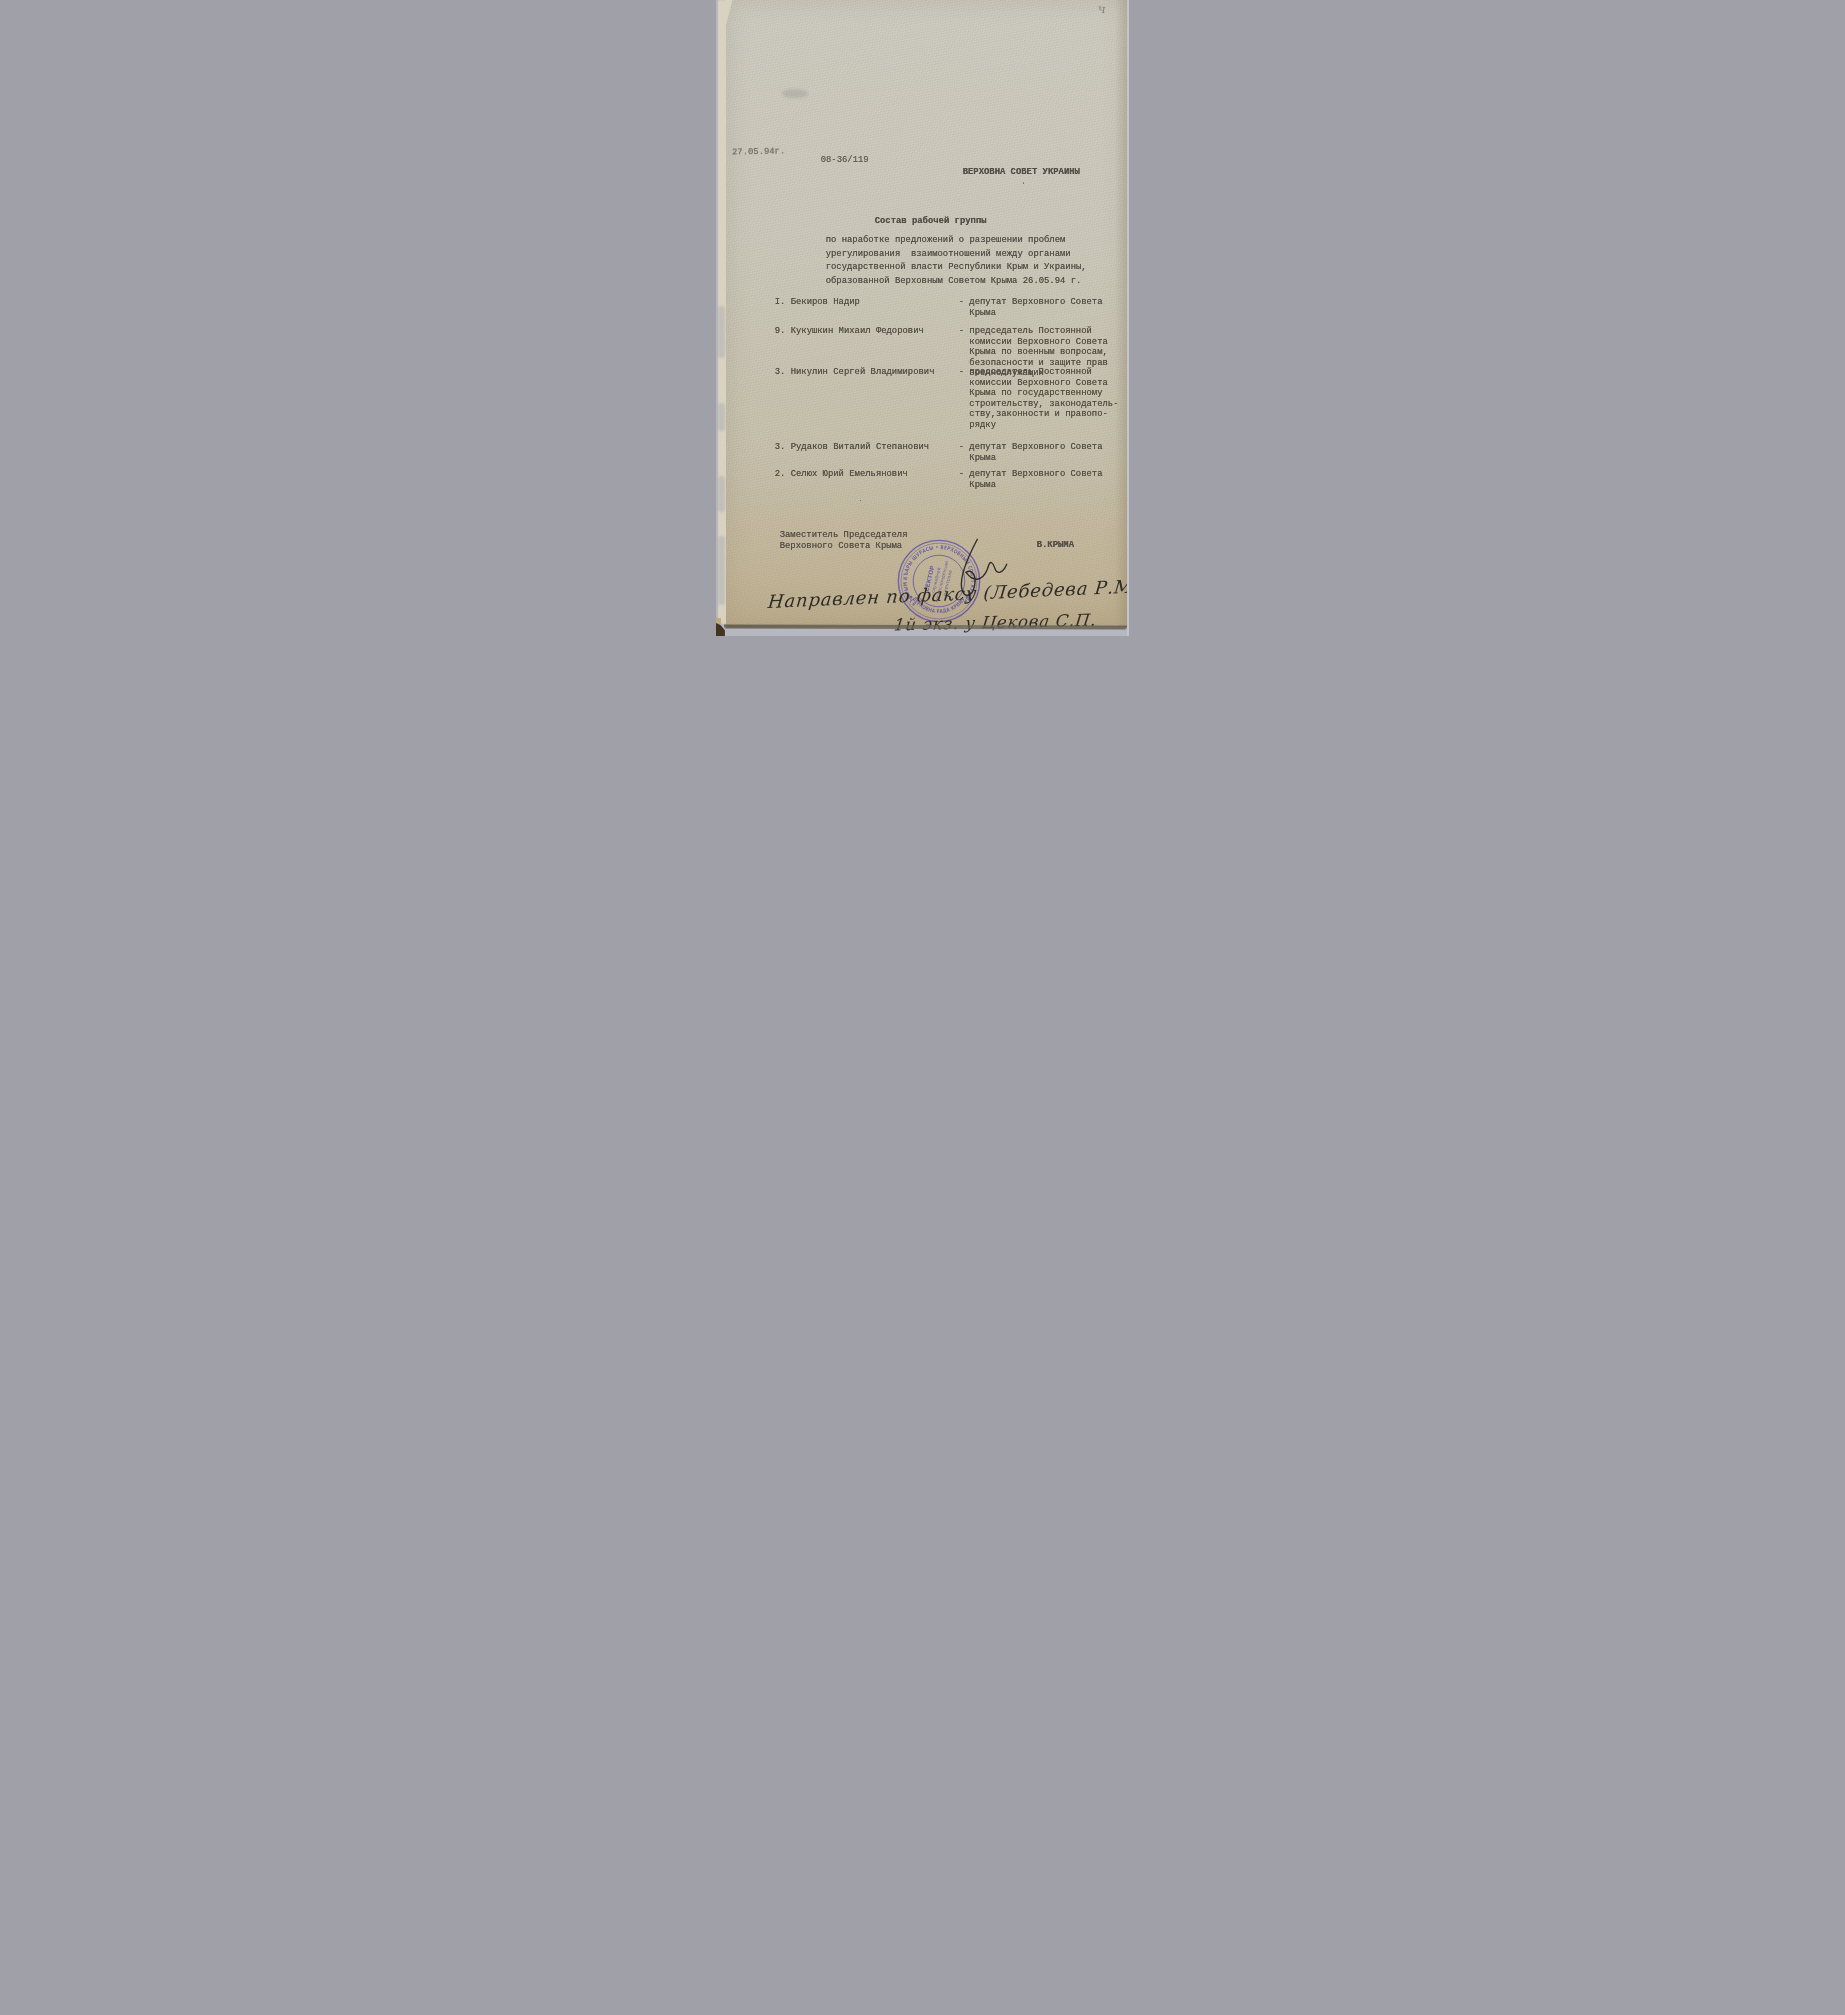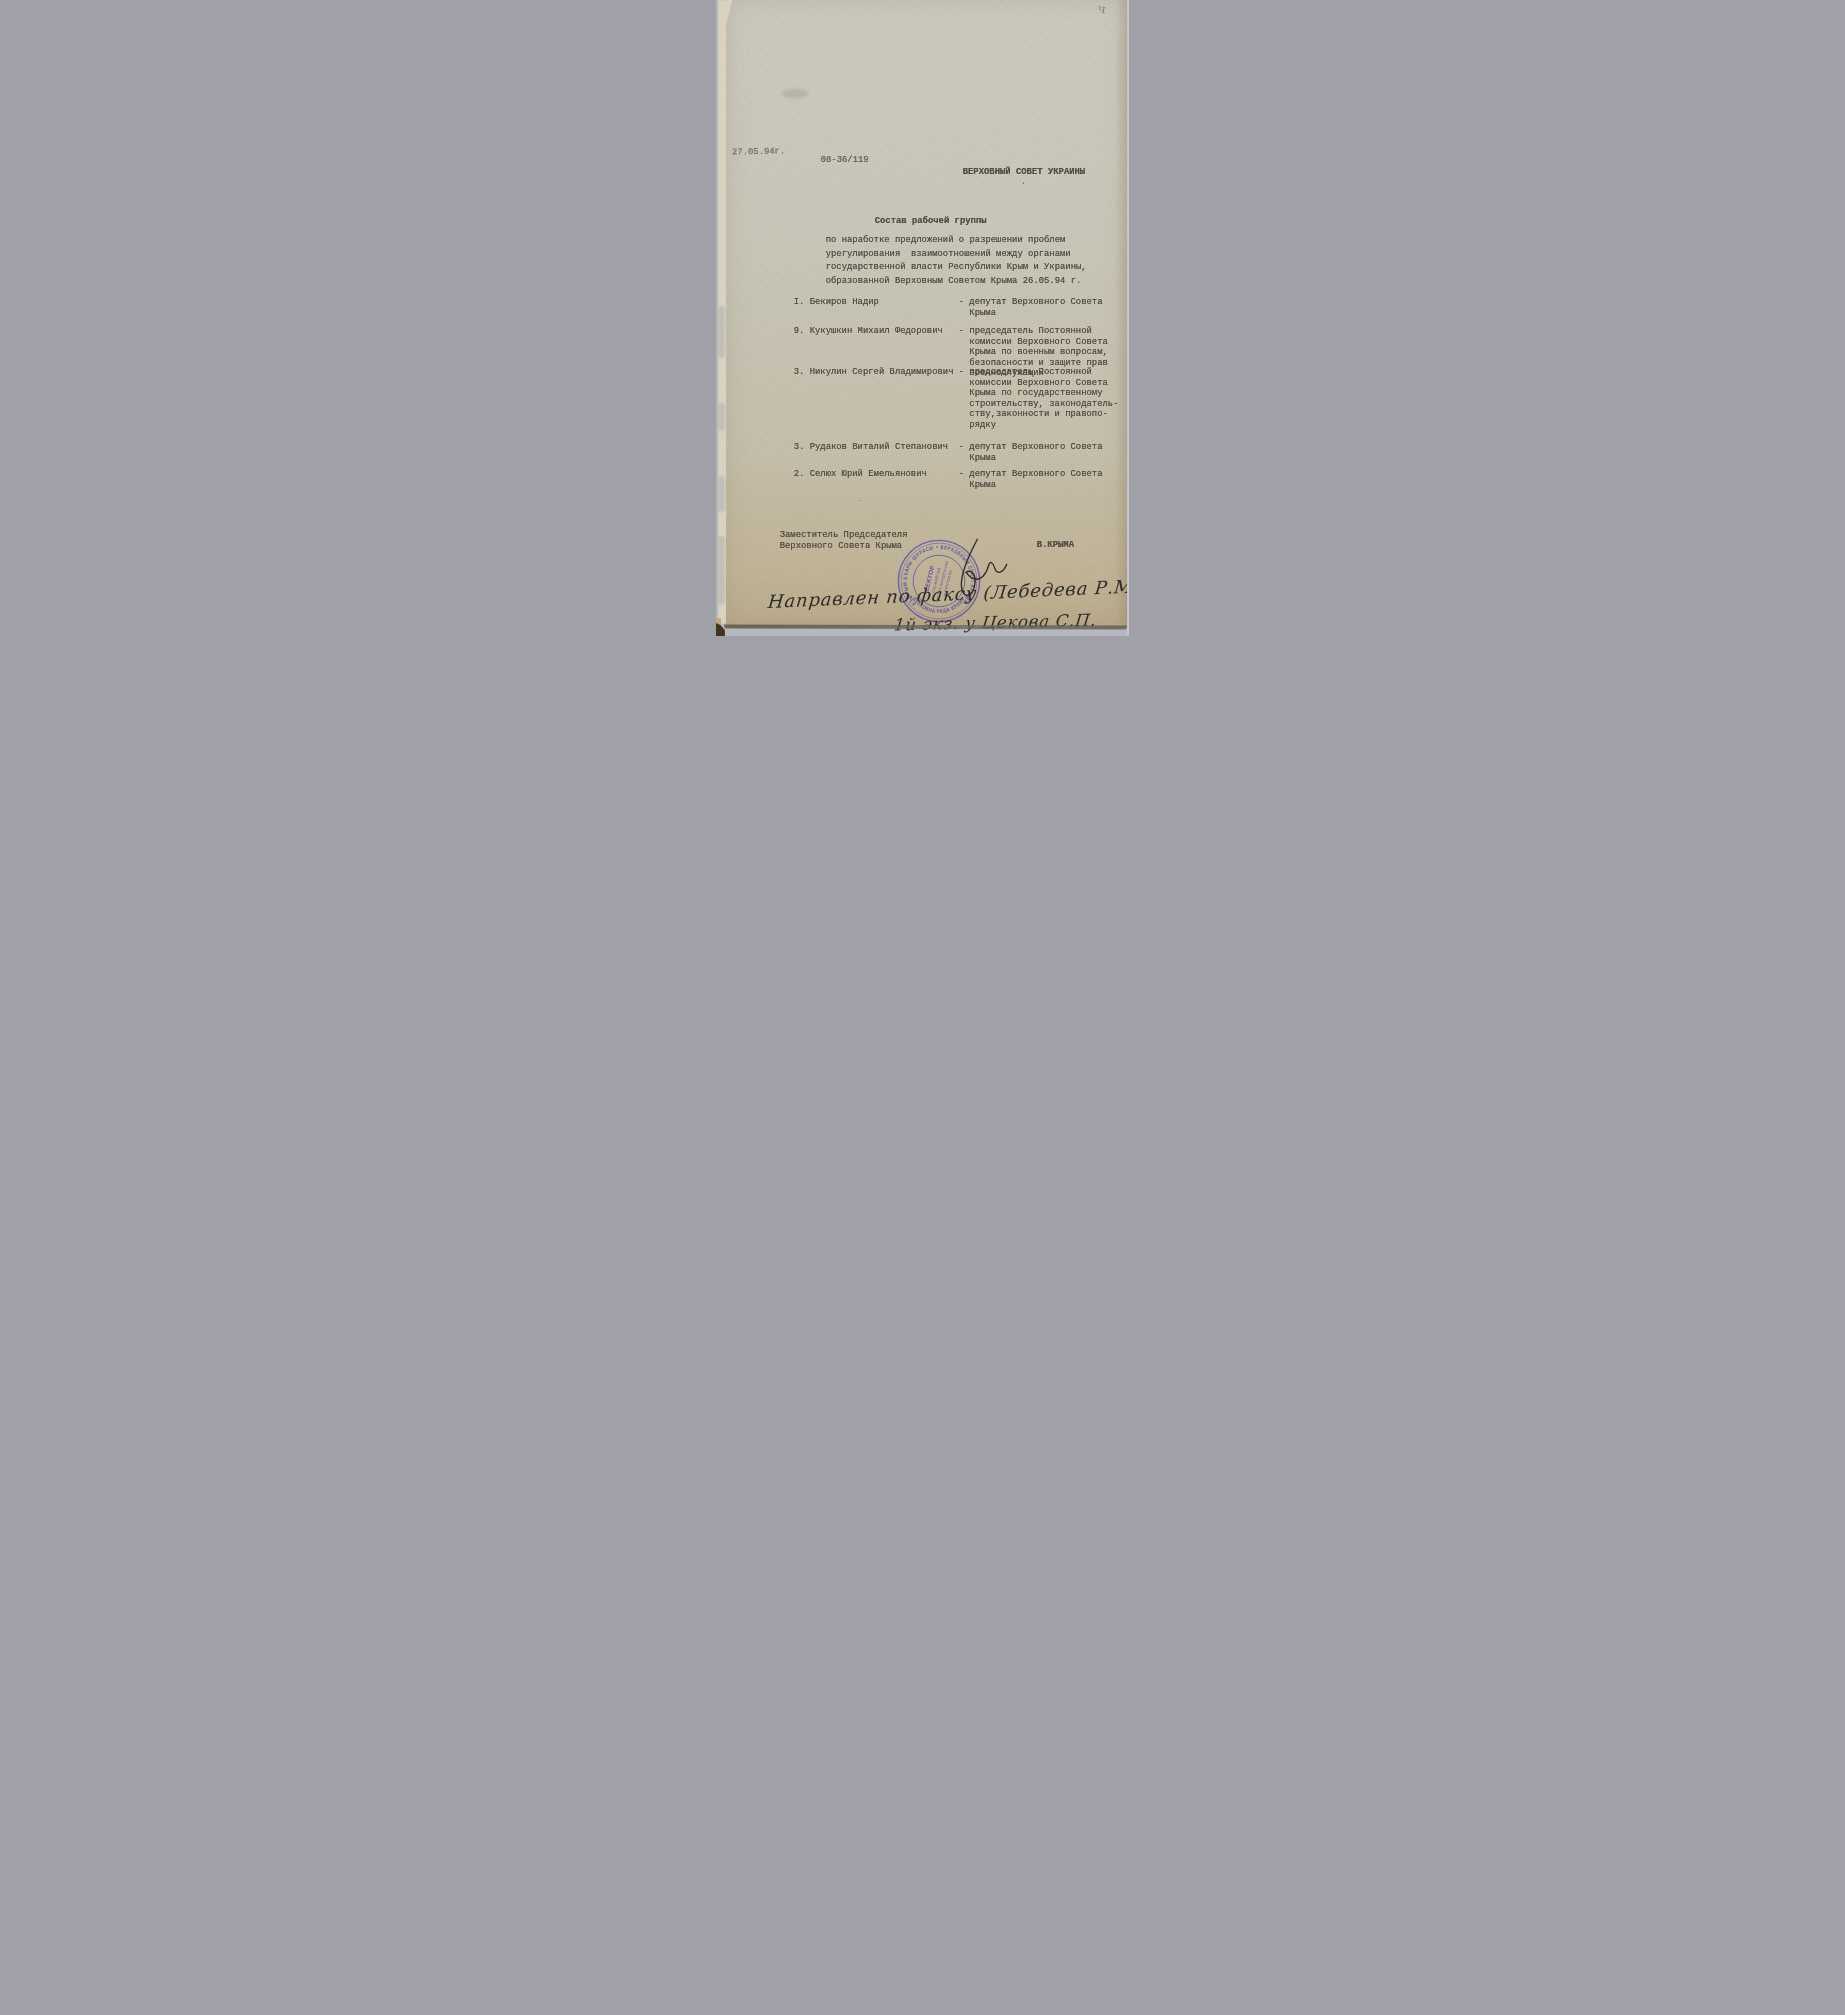--- a/index.html
+++ b/index.html
@@ -36,21 +36,21 @@
          font-size:8.9px;color:#514c44;white-space:pre;line-height:10.5px;
          text-shadow:0 0 0.5px rgba(80,72,62,.75);}
   .corner-mark{position:absolute;left:382px;top:2.4px;font-family:"DejaVu Serif",serif;font-size:12px;
          color:#7b7a74;transform:rotate(6deg);opacity:.85;}
   .date{left:6.4px;top:147px;opacity:.72;filter:blur(0.2px);transform:rotate(-1.2deg);}
   .ref{left:95px;top:155px;opacity:.85;}
   .addressee{left:237px;top:167px;font-weight:bold;}
   .doc-title{left:149px;top:216px;font-weight:bold;}
   .doc-subtitle{left:100px;top:234px;line-height:13.5px;font-family:Liberation Mono, monospace;}
   .member{position:absolute;left:0;top:0;width:100%;height:0;}
-  .mlabel{position:absolute;left:49px;white-space:pre;margin-left:19px;}
+  .mlabel{position:absolute;left:49px;white-space:pre;}
   .mrole{position:absolute;left:233px;white-space:pre;}
   .m1 .mlabel,.m1 .mrole{top:297px;}
   .m2 .mlabel,.m2 .mrole{top:326px;}
   .m3 .mlabel,.m3 .mrole{top:367px;}
   .m4 .mlabel,.m4 .mrole{top:442px;}
   .m5 .mlabel,.m5 .mrole{top:469px;}
   .sig-pos{left:54px;top:530px;line-height:11.3px;}
   .sig-name{left:311px;top:540px;font-weight:bold;}
   
   .stamp{position:absolute;left:170px;top:538px;width:86px;height:86px;opacity:.9;}
@@ -86,21 +86,21 @@
   <div class="paper">
     <div class="age-tint"></div>
     <div class="right-shade"></div>
     <div class="corner-fold"></div>
     <div class="smudge"></div>
     <div class="speck sp1"></div>
     <div class="speck sp2"></div>
 
     <div class="typed date">27.05.94г.</div>
     <div class="typed ref">08-36/119</div>
-    <div class="typed addressee">ВЕРХОВНЫЙ СОВЕТ УКРАИНЫ</div>
+    <div class="typed addressee">ВЕРХОВНА СОВЕТ УКРАИНЫ</div>
 
     <div class="typed doc-title">Состав рабочей группы</div>
     <div class="typed doc-subtitle">по наработке предложений о разрешении проблем
 урегулирования  взаимоотношений между органами
 государственной власти Республики Крым и Украины,
 образованной Верховным Советом Крыма 26.05.94 г.</div>
 
     <div class="member m1">
       <span class="typed mlabel">I. Бекиров Надир</span>
       <span class="typed mrole">- депутат Верховного Совета

